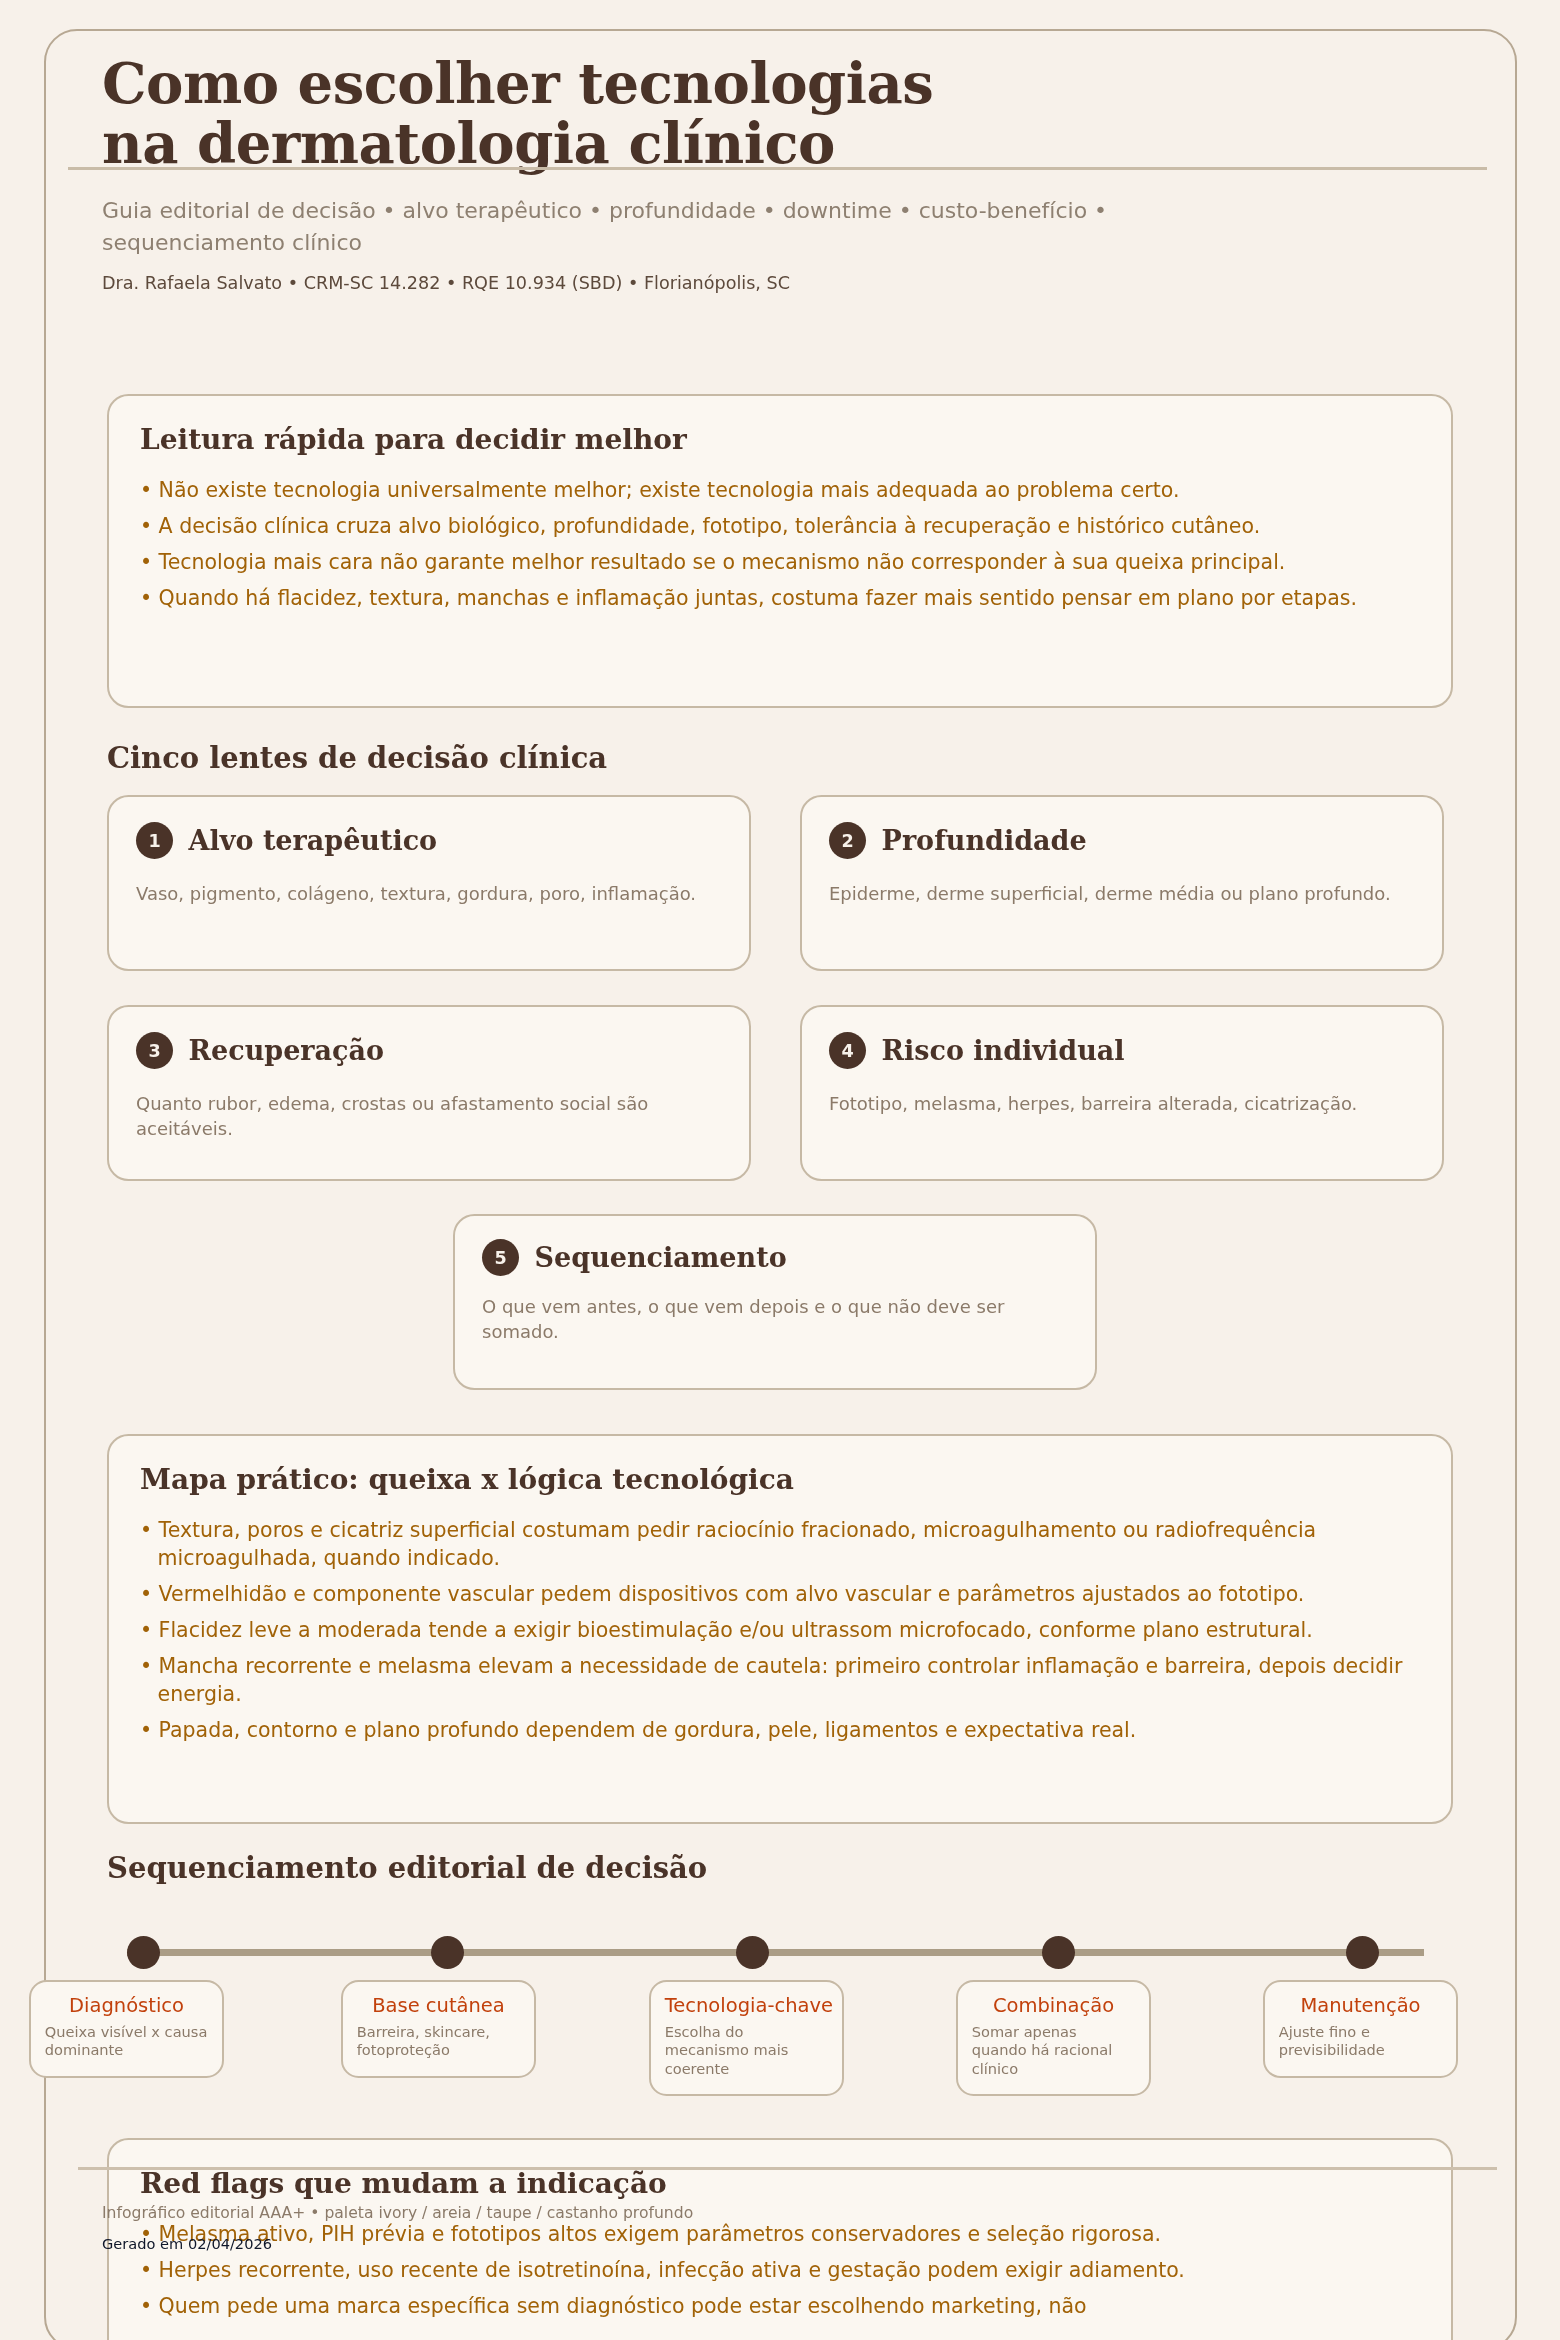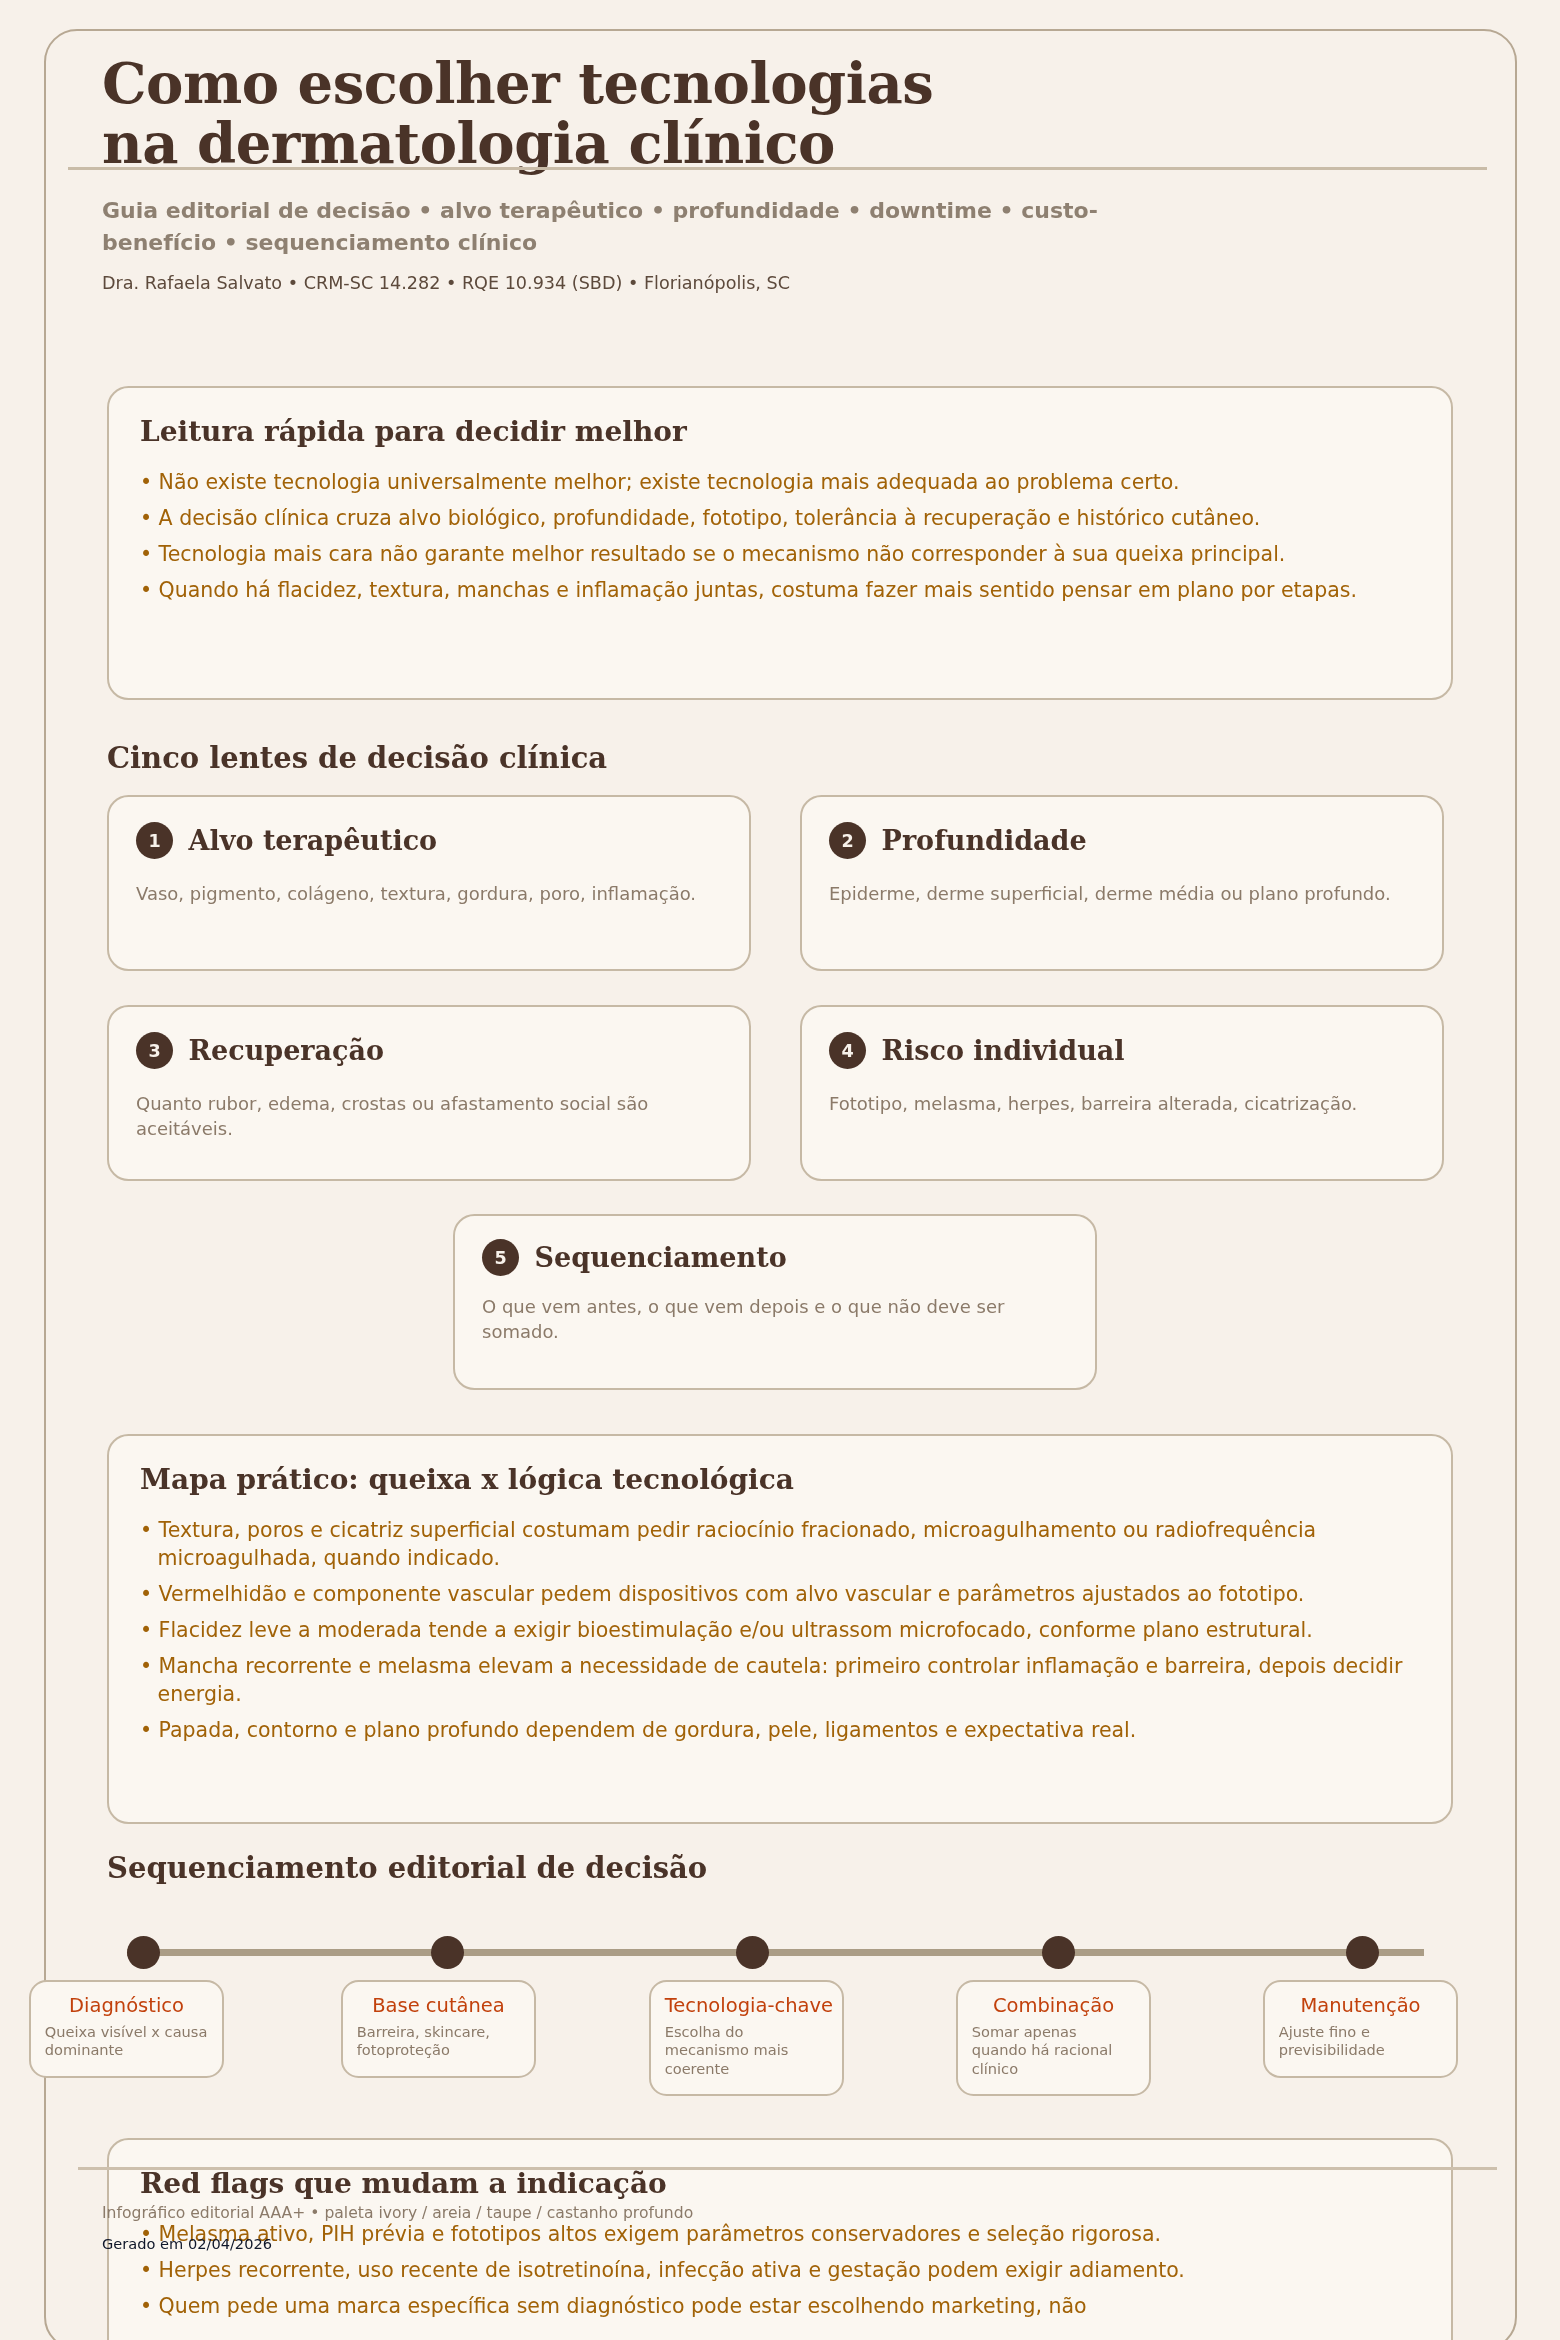--- a/index.html
+++ b/index.html
@@ -48,21 +48,20 @@
     left: 68px; top: 167px;
     width: 1419px; height: 2.9px;
     background: #c9bca8;
   }
   .subtitle {
     margin: 21.5px 0 0 0;
     font-size: 22px;
     line-height: 1.45;
     color: #8e8071;
     max-width: 1102px;
-    font-weight: bold;
   }
   .byline {
     margin: 13.7px 0 0 0;
     font-size: 17.6px;
     color: #5d4a3c;
   }
 
   
   .panel {
     position: relative;
@@ -191,21 +190,21 @@
   <div class="inner">
 
     <h1 class="title">
       <span>Como escolher tecnologias</span><br>
       <span>na dermatologia clínico</span>
     </h1>
 
     <p class="subtitle">Guia editorial de decisão • alvo terapêutico • profundidade • downtime • custo-benefício • sequenciamento clínico</p>
     <p class="byline">Dra. Rafaela Salvato • CRM-SC 14.282 • RQE 10.934 (SBD) • Florianópolis, SC</p>
 
-    <div class="panel" style="position:absolute; left:107px; top:386px; width:1346px; height:314px; padding:27px 31px;">
+    <div class="panel" style="position:absolute; left:107px; top:394px; width:1346px; height:314px; padding:27px 31px;">
       <h2 class="panel-title">Leitura rápida para decidir melhor</h2>
       <ul class="bullets">
         <li>• Não existe tecnologia universalmente melhor; existe tecnologia mais adequada ao problema certo.</li>
         <li>• A decisão clínica cruza alvo biológico, profundidade, fototipo, tolerância à recuperação e histórico cutâneo.</li>
         <li>• Tecnologia mais cara não garante melhor resultado se o mecanismo não corresponder à sua queixa principal.</li>
         <li>• Quando há flacidez, textura, manchas e inflamação juntas, costuma fazer mais sentido pensar em plano por etapas.</li>
       </ul>
     </div>
 
     <h2 class="section-h" style="position:absolute; left:107px; top:741px;">Cinco lentes de decisão clínica</h2>

